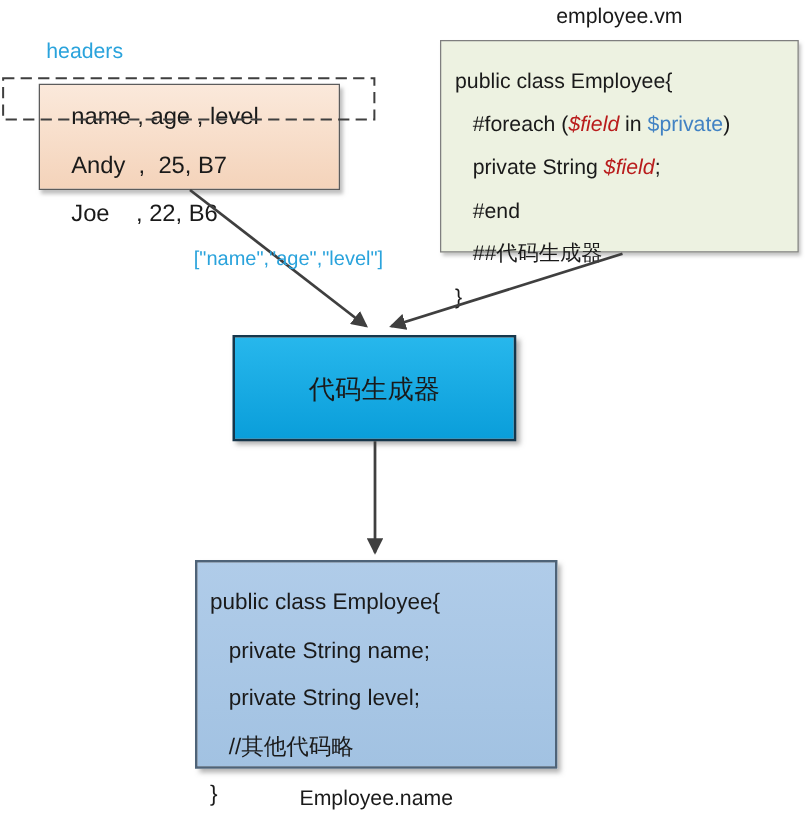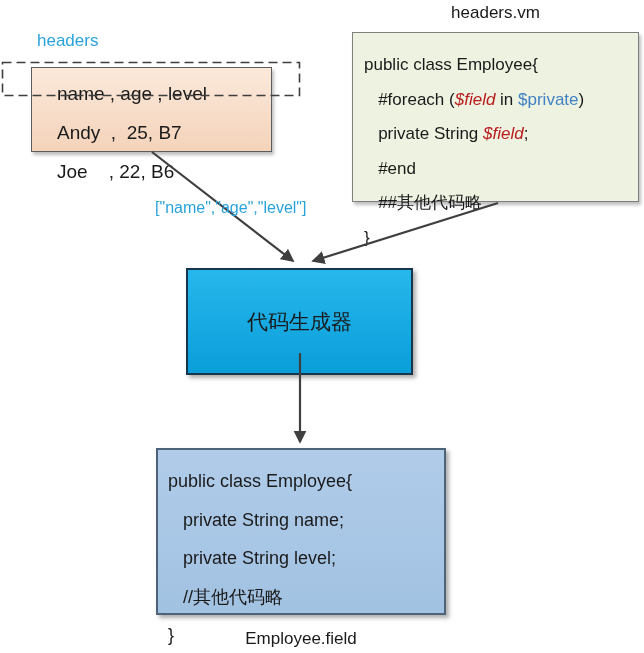--- a/index.html
+++ b/index.html
@@ -25,21 +25,21 @@
   }
   .vm-box {
     left: 352px; top: 32px; width: 287px; height: 170px;
     background: #edf2e1;
     border: 1px solid #7f7f7f;
     box-shadow: 2px 3px 3px rgba(130,130,130,0.5);
     padding: 9px 0 0 11px;
     font-size: 17px; line-height: 23.5px;
   }
   .gen-box {
-    left: 186px; top: 268px; width: 227px; height: 107px;
+    left: 186px; top: 268px; width: 227px; height: 85px;
     background: linear-gradient(180deg, #27b7ec 0%, #0a9eda 100%);
     border: 2px solid #15364b;
     box-shadow: 3px 3px 4px rgba(110,110,110,0.55);
     display: flex; align-items: center; justify-content: center;
     font-size: 21px;
   }
   .java-box {
     left: 156px; top: 448px; width: 290px; height: 167px;
     background: linear-gradient(180deg, #b0cce9 0%, #a2c2e2 100%);
     border: 2px solid #4e6378;
@@ -67,42 +67,42 @@
 <body>
 
 <div class="canvas">
 
   <div class="abs csv-box">
     <div class="code-line">name , age , level</div>
     <div class="code-line">Andy  ,  25, B7</div>
     <div class="code-line">Joe    , 22, B6</div>
   </div>
 
-  <div class="abs vm-title">headers.vm</div>
+  <div class="abs vm-title">employee.vm</div>
   <div class="abs vm-box">
     <div class="code-line">public class Employee{</div>
     <div class="code-line"><span>   #foreach (</span><span class="tok-green">$field</span><span> in </span><span class="tok-blue">$private</span><span>)</span></div>
     <div class="code-line"><span>   private String </span><span class="tok-green">$field</span><span>;</span></div>
     <div class="code-line">   #end</div>
-    <div class="code-line">   ##其他代码略</div>
+    <div class="code-line">   ##代码生成器</div>
     <div class="code-line">}</div>
   </div>
 
   <div class="abs gen-box">
     <span>代码生成器</span>
   </div>
 
   <div class="abs java-box">
     <div class="code-line">public class Employee{</div>
     <div class="code-line">   private String name;</div>
     <div class="code-line">   private String level;</div>
     <div class="code-line">   //其他代码略</div>
     <div class="code-line">}</div>
   </div>
-  <div class="abs java-title">Employee.field</div>
+  <div class="abs java-title">Employee.name</div>
 
   <svg class="overlay" viewBox="0 0 644 653" xmlns="http://www.w3.org/2000/svg">
     <defs>
       <marker id="ah" markerWidth="6" markerHeight="6" refX="5.2" refY="3" orient="auto">
         <path d="M0,0 L6,3 L0,6 Z" fill="#3f3f3f"></path>
       </marker>
     </defs>
     <rect x="2.5" y="62.5" width="297" height="33" fill="none" stroke="#3f3f3f" stroke-width="1.6" stroke-dasharray="9,5"></rect>
     <line x1="152" y1="152" x2="293" y2="261" stroke="#3f3f3f" stroke-width="2.2" marker-end="url(#ah)"></line>
     <line x1="498" y1="203" x2="313" y2="261" stroke="#3f3f3f" stroke-width="2.2" marker-end="url(#ah)"></line>

